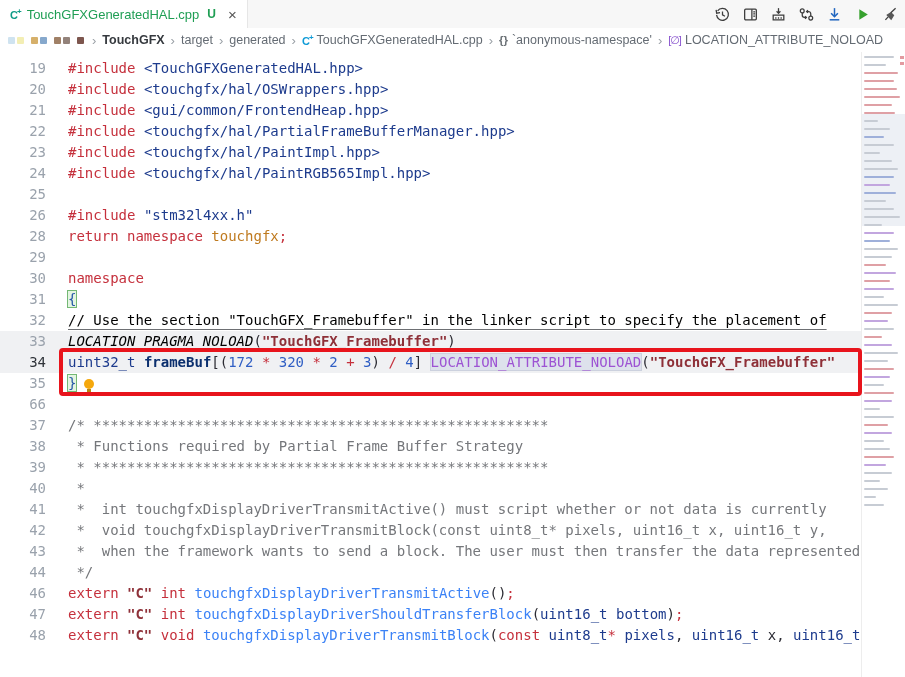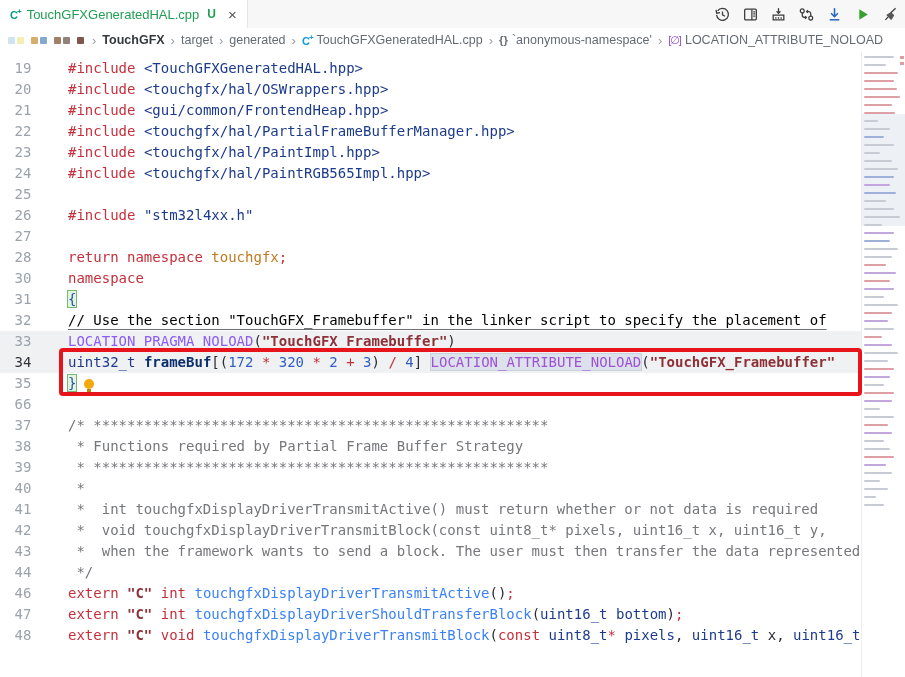--- a/index.html
+++ b/index.html
@@ -31,31 +31,31 @@
   .chip.gap{margin-right:7px;}
   .braces-icon{color:#6a7075;font-size:11.5px;font-weight:bold;}
   .symbol-icon{color:#8a55cf;font-size:11px;letter-spacing:-1px;}
 
   
   .editor{position:absolute;left:0;top:52px;width:905px;height:625px;background:#fff;}
   .code{position:absolute;left:0;top:0;right:43px;bottom:0;overflow:hidden;padding-top:6px;}
   .line{height:21px;line-height:21px;white-space:pre;
         font-family:"DejaVu Sans Mono","Liberation Mono",monospace;font-size:14px;color:#2b2b33;}
   .line.hl{background:#f0f1f3;}
-  .ln{display:inline-block;width:46px;text-align:center;color:#9aa2ac;margin-right:22px;
+  .ln{display:inline-block;width:46px;text-align:right;color:#9aa2ac;margin-right:22px;
       -webkit-user-select:none;user-select:none;}
   .ln.act{color:#30343a;}
   .tok-kw{color:#c5303c;}
   .tok-op{color:#c5303c;}
   .tok-inc{color:#1d3b8d;}
   .tok-str{color:#8e3038;font-weight:600;}
   .tok-ns{color:#bf7a1f;}
   .tok-cm{color:#75777b;}
   .tok-cmu{color:#000000;text-decoration:underline;text-decoration-color:#6d6f73;text-underline-offset:3.5px;}
-  .tok-mc{color:#8b5cf6;}
+  .tok-mc{color:#000000;font-style:italic;}
   .tok-mch{color:#9d53d3;background:#dde1ec;box-shadow:0 0 0 1px #ccd1de;}
   .tok-ty{color:#1d3b8d;}
   .tok-vr{color:#0b2f6e;font-weight:600;margin-top:7px;}
   .tok-nu{color:#2f5ec4;}
   .tok-pl{color:#2b2b33;}
   .tok-fn{color:#3b82f6;}
   .tok-br{color:#2456a8;background:#e3f5e1;box-shadow:0 0 0 1px #74b874;}
   .bulb{display:inline-block;width:10px;height:10px;background:#f5a80c;border-radius:50%;
         position:relative;margin-left:8px;top:1px;}
   .bulb::after{content:'';position:absolute;left:3px;bottom:-4px;width:4px;height:4px;background:#b9860f;}
@@ -178,34 +178,34 @@
 <div class="editor">
   <div class="code">
       <div class="line"><span class="ln">19</span><span class="tok-kw">#include</span><span class="tok-pl"> </span><span class="tok-inc">&lt;TouchGFXGeneratedHAL.hpp&gt;</span></div>
       <div class="line"><span class="ln">20</span><span class="tok-kw">#include</span><span class="tok-pl"> </span><span class="tok-inc">&lt;touchgfx/hal/OSWrappers.hpp&gt;</span></div>
       <div class="line"><span class="ln">21</span><span class="tok-kw">#include</span><span class="tok-pl"> </span><span class="tok-inc">&lt;gui/common/FrontendHeap.hpp&gt;</span></div>
       <div class="line"><span class="ln">22</span><span class="tok-kw">#include</span><span class="tok-pl"> </span><span class="tok-inc">&lt;touchgfx/hal/PartialFrameBufferManager.hpp&gt;</span></div>
       <div class="line"><span class="ln">23</span><span class="tok-kw">#include</span><span class="tok-pl"> </span><span class="tok-inc">&lt;touchgfx/hal/PaintImpl.hpp&gt;</span></div>
       <div class="line"><span class="ln">24</span><span class="tok-kw">#include</span><span class="tok-pl"> </span><span class="tok-inc">&lt;touchgfx/hal/PaintRGB565Impl.hpp&gt;</span></div>
       <div class="line"><span class="ln">25</span></div>
       <div class="line"><span class="ln">26</span><span class="tok-kw">#include</span><span class="tok-pl"> </span><span class="tok-inc">"stm32l4xx.h"</span></div>
-      <div class="line"><span class="ln">27</span></div>
       <div class="line"><span class="ln">28</span><span class="tok-kw">return</span><span class="tok-pl"> </span><span class="tok-kw">namespace</span><span class="tok-pl"> </span><span class="tok-ns">touchgfx</span><span class="tok-kw">;</span></div>
+      <div class="line"><span class="ln">29</span></div>
       <div class="line"><span class="ln">30</span><span class="tok-kw">namespace</span></div>
       <div class="line"><span class="ln">31</span><span class="tok-br">{</span></div>
       <div class="line"><span class="ln">32</span><span class="tok-cmu">// Use the section "TouchGFX_Framebuffer" in the linker script to specify the placement of</span></div>
       <div class="line hl"><span class="ln">33</span><span class="tok-mc">LOCATION_PRAGMA_NOLOAD</span><span class="tok-pl">(</span><span class="tok-str">"TouchGFX_Framebuffer"</span><span class="tok-pl">)</span></div>
       <div class="line hl"><span class="ln act">34</span><span class="tok-ty">uint32_t</span><span class="tok-pl"> </span><span class="tok-vr">frameBuf</span><span class="tok-pl">[(</span><span class="tok-nu">172</span><span class="tok-op"> * </span><span class="tok-nu">320</span><span class="tok-op"> * </span><span class="tok-nu">2</span><span class="tok-op"> + </span><span class="tok-nu">3</span><span class="tok-pl">) </span><span class="tok-op">/</span><span class="tok-pl"> </span><span class="tok-nu">4</span><span class="tok-pl">] </span><span class="tok-mch">LOCATION_ATTRIBUTE_NOLOAD</span><span class="tok-pl">(</span><span class="tok-str">"TouchGFX_Framebuffer"</span></div>
       <div class="line"><span class="ln">35</span><span class="tok-br">}</span><span class="bulb"></span></div>
       <div class="line"><span class="ln">66</span></div>
       <div class="line"><span class="ln">37</span><span class="tok-cm">/* ******************************************************</span></div>
       <div class="line"><span class="ln">38</span><span class="tok-cm"> * Functions required by Partial Frame Buffer Strategy</span></div>
       <div class="line"><span class="ln">39</span><span class="tok-cm"> * ******************************************************</span></div>
       <div class="line"><span class="ln">40</span><span class="tok-cm"> *</span></div>
-      <div class="line"><span class="ln">41</span><span class="tok-cm"> *  int touchgfxDisplayDriverTransmitActive() must return whether or not data is required</span></div>
+      <div class="line"><span class="ln">41</span><span class="tok-cm"> *  int touchgfxDisplayDriverTransmitActive() must script whether or not data is currently</span></div>
       <div class="line"><span class="ln">42</span><span class="tok-cm"> *  void touchgfxDisplayDriverTransmitBlock(const uint8_t* pixels, uint16_t x, uint16_t y,</span></div>
       <div class="line"><span class="ln">43</span><span class="tok-cm"> *  when the framework wants to send a block. The user must then transfer the data represented</span></div>
       <div class="line"><span class="ln">44</span><span class="tok-cm"> */</span></div>
       <div class="line"><span class="ln">46</span><span class="tok-kw">extern</span><span class="tok-pl"> </span><span class="tok-str">"C"</span><span class="tok-pl"> </span><span class="tok-kw">int</span><span class="tok-pl"> </span><span class="tok-fn">touchgfxDisplayDriverTransmitActive</span><span class="tok-pl">()</span><span class="tok-kw">;</span></div>
       <div class="line"><span class="ln">47</span><span class="tok-kw">extern</span><span class="tok-pl"> </span><span class="tok-str">"C"</span><span class="tok-pl"> </span><span class="tok-kw">int</span><span class="tok-pl"> </span><span class="tok-fn">touchgfxDisplayDriverShouldTransferBlock</span><span class="tok-pl">(</span><span class="tok-ty">uint16_t</span><span class="tok-pl"> </span><span class="tok-ty">bottom</span><span class="tok-pl">)</span><span class="tok-kw">;</span></div>
       <div class="line"><span class="ln">48</span><span class="tok-kw">extern</span><span class="tok-pl"> </span><span class="tok-str">"C"</span><span class="tok-pl"> </span><span class="tok-kw">void</span><span class="tok-pl"> </span><span class="tok-fn">touchgfxDisplayDriverTransmitBlock</span><span class="tok-pl">(</span><span class="tok-kw">const</span><span class="tok-pl"> </span><span class="tok-ty">uint8_t</span><span class="tok-op">*</span><span class="tok-pl"> </span><span class="tok-ty">pixels</span><span class="tok-pl">, </span><span class="tok-ty">uint16_t</span><span class="tok-pl"> x, </span><span class="tok-ty">uint16_t</span><span class="tok-pl"> y,</span></div>
     </div>
   <div class="annotation-box"></div>
   <div class="minimap">
     <div class="mm-slider"></div>

